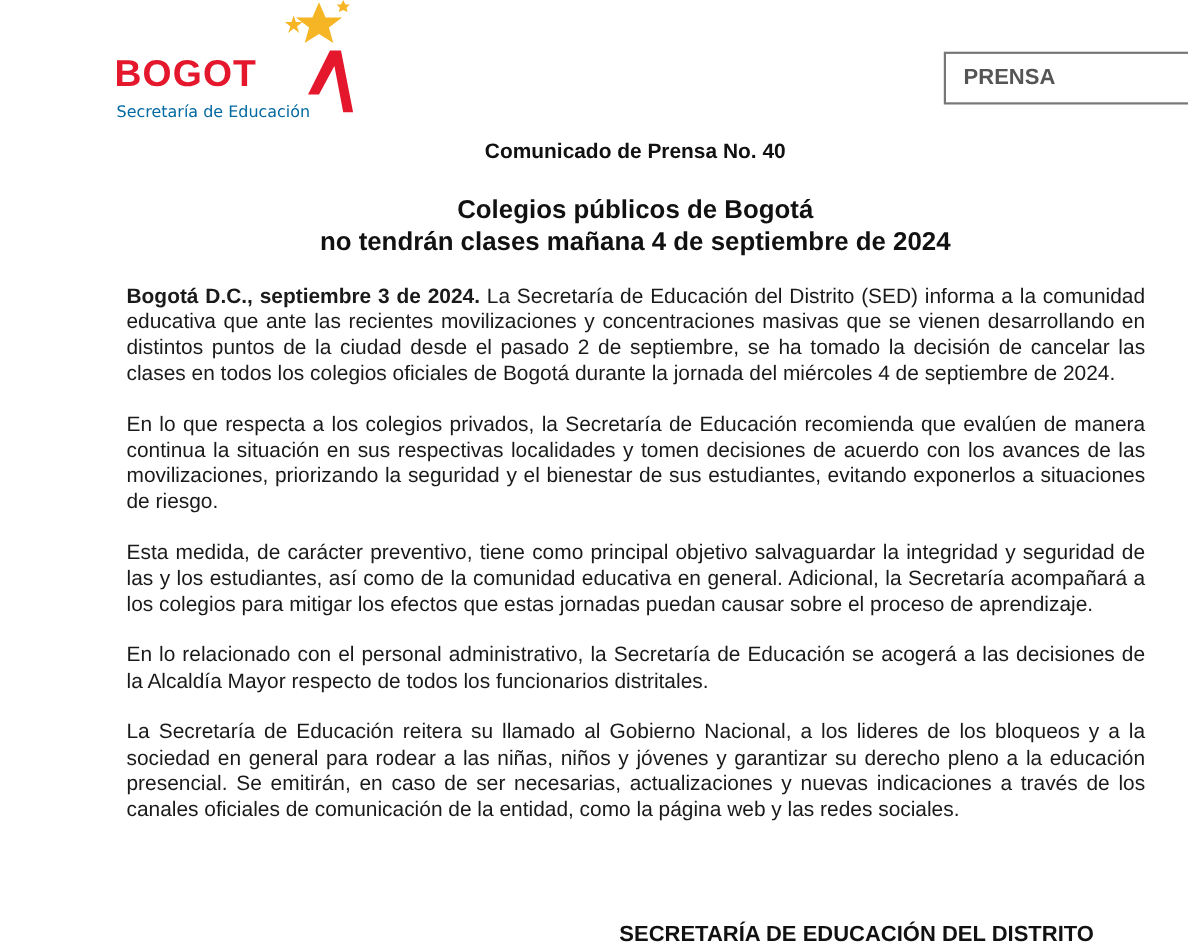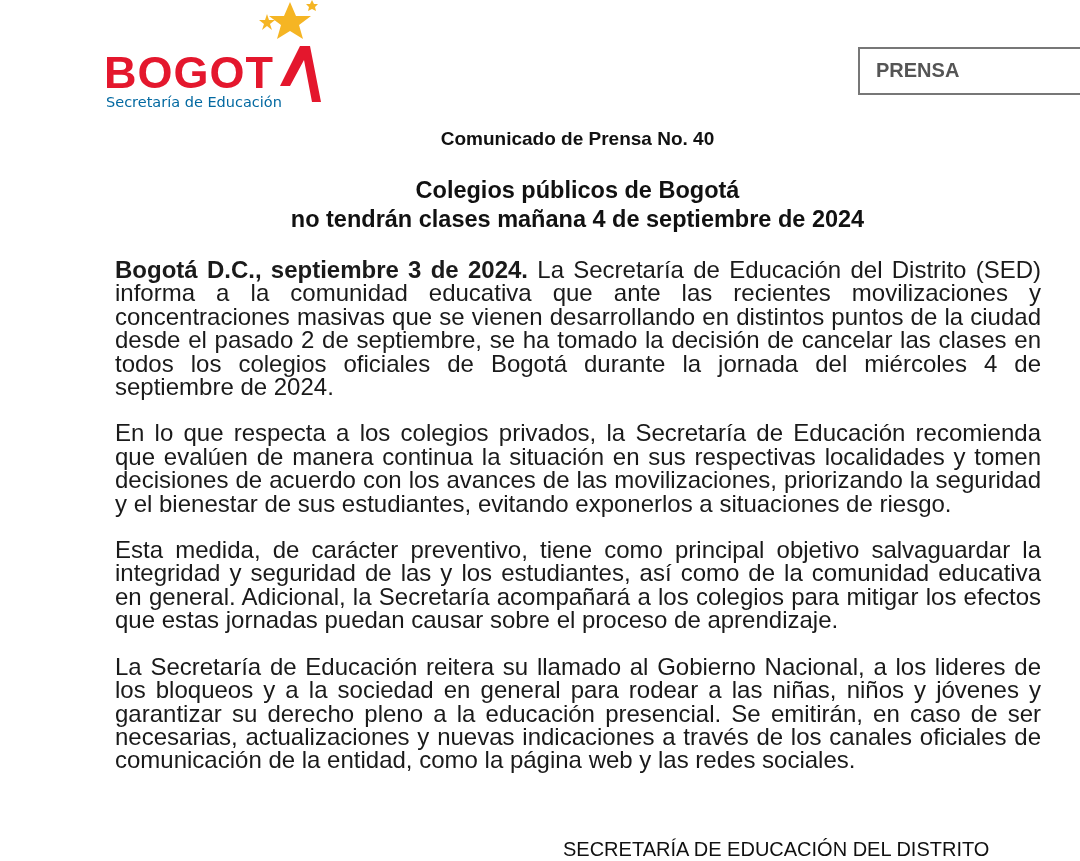--- a/index.html
+++ b/index.html
@@ -1,32 +1,32 @@
 <!DOCTYPE html>
 <html><head>
   <meta charset="utf-8">
   <style>
     html, body { margin:0; padding:0; }
     body { width:1080px; height:861px; background:#ffffff; position:relative; overflow:hidden;
            font-family:"Liberation Sans", sans-serif; color:#1a1a1a; }
     .logo { position:absolute; left:104px; top:0; width:230px; height:115px; }
     .logo-word { position:absolute; left:0; top:50px; font-family:"Liberation Sans", sans-serif; font-weight:bold;
-                 font-size:45px; letter-spacing:1px; color:#e4172d; line-height:1; }
+                 font-size:34px; letter-spacing:1px; color:#e4172d; line-height:1; }
     .logo-sub { position:absolute; left:2px; top:95px; font-family:"DejaVu Sans", sans-serif; font-size:14.5px;
                 color:#0369a1; white-space:nowrap; line-height:1; }
     .logo-svg { position:absolute; left:0; top:0; }
     .prensa-box { position:absolute; left:858px; top:47px; width:230px; height:48px; border:2px solid #777;
                   box-sizing:border-box; }
     .prensa-label { position:absolute; left:16px; top:10px; font-weight:bold; font-size:20px; color:#555; }
     .comunicado { position:absolute; left:0; width:1155px; top:128px; text-align:center; font-weight:bold; font-size:19px; color:#111; }
     .title { position:absolute; left:0; width:1155px; top:176px; text-align:center; font-weight:bold; font-size:23.5px; line-height:29px; color:#111; }
-    .body { position:absolute; left:115px; width:926px; top:258px; font-size:24px; line-height:23.4px; text-align:justify; color:#1a1a1a; }
+    .body { position:absolute; left:115px; width:926px; top:258px; font-size:19px; line-height:23.4px; text-align:justify; color:#1a1a1a; }
     .body p { margin:0 0 23px 0; }
     .lead { font-weight:bold; }
-    .signature { position:absolute; left:563px; top:838px; font-weight:normal; font-size:20px; color:#111; white-space:nowrap; }
+    .signature { position:absolute; left:563px; top:838px; font-weight:bold; font-size:20px; color:#111; white-space:nowrap; }
   </style>
 </head>
 <body>
 
 <div class="logo">
   <svg class="logo-svg" width="230" height="115" viewBox="0 0 230 115">
     <polygon fill="#f5b524" points="186,0 192,14 207,14 195,23 199,37 186,29 173,37 177,23 165,14 180,14" transform="translate(0,2)"></polygon>
     <polygon fill="#f5b524" points="163,14 165,20 171,20 166,24 168,30 163,26 158,30 160,24 155,20 161,20"></polygon>
     <polygon fill="#f5b524" points="208,0 210,4 214,4 211,7 212,11 208,9 204,11 205,7 202,4 206,4"></polygon>
     <polygon fill="#e4172d" points="176,86 196,46 206,46 217,102 208,102 200,60 186,86"></polygon>
@@ -43,16 +43,17 @@
 
 <div class="title">
   <div>Colegios públicos de Bogotá</div>
   <div>no tendrán clases mañana 4 de septiembre de 2024</div>
 </div>
 
 <div class="body">
   <p><span class="lead">Bogotá D.C., septiembre 3 de 2024.</span><span> La Secretaría de Educación del Distrito (SED) informa a la comunidad educativa que ante las recientes movilizaciones y concentraciones masivas que se vienen desarrollando en distintos puntos de la ciudad desde el pasado 2 de septiembre, se ha tomado la decisión de cancelar las clases en todos los colegios oficiales de Bogotá durante la jornada del miércoles 4 de septiembre de 2024.</span></p>
   <p>En lo que respecta a los colegios privados, la Secretaría de Educación recomienda que evalúen de manera continua la situación en sus respectivas localidades y tomen decisiones de acuerdo con los avances de las movilizaciones, priorizando la seguridad y el bienestar de sus estudiantes, evitando exponerlos a situaciones de riesgo.</p>
   <p>Esta medida, de carácter preventivo, tiene como principal objetivo salvaguardar la integridad y seguridad de las y los estudiantes, así como de la comunidad educativa en general. Adicional, la Secretaría acompañará a los colegios para mitigar los efectos que estas jornadas puedan causar sobre el proceso de aprendizaje.</p>
+  <p>En lo relacionado con el personal administrativo, la Secretaría de Educación se acogerá a las decisiones de la Alcaldía Mayor respecto de todos los funcionarios distritales.</p>
   <p>La Secretaría de Educación reitera su llamado al Gobierno Nacional, a los lideres de los bloqueos y a la sociedad en general para rodear a las niñas, niños y jóvenes y garantizar su derecho pleno a la educación presencial. Se emitirán, en caso de ser necesarias, actualizaciones y nuevas indicaciones a través de los canales oficiales de comunicación de la entidad, como la página web y las redes sociales.</p>
 </div>
 
 <div class="signature">SECRETARÍA DE EDUCACIÓN DEL DISTRITO</div>
 
 </body></html>

